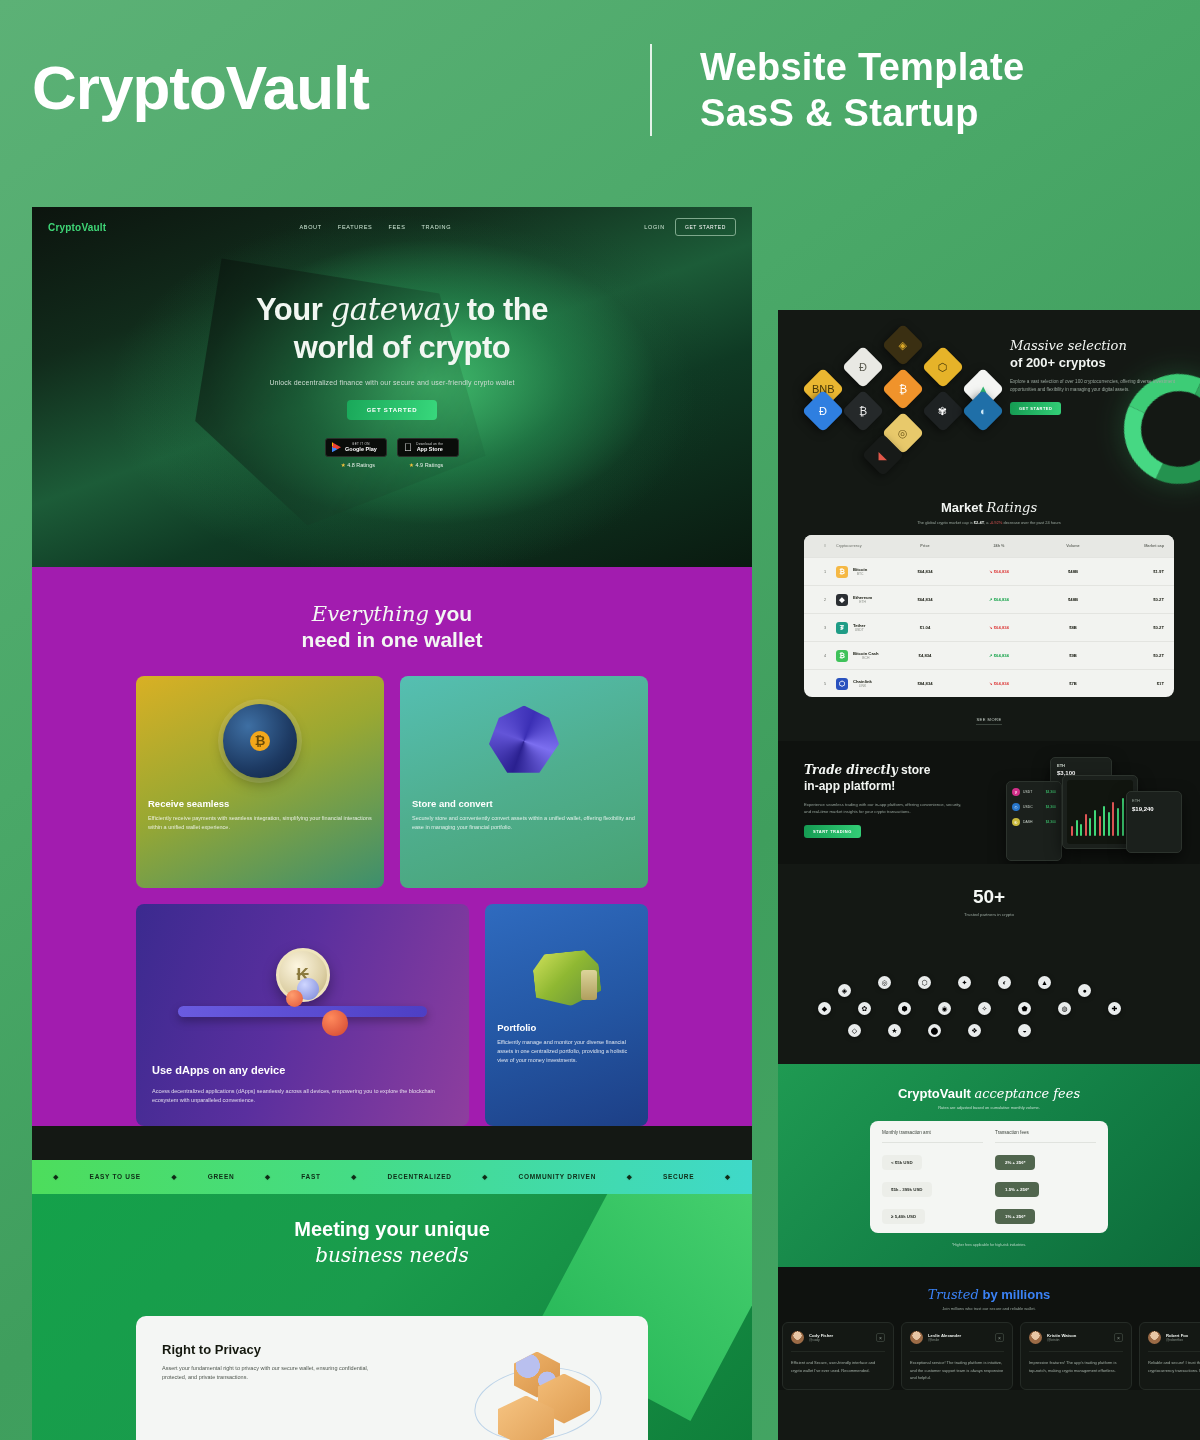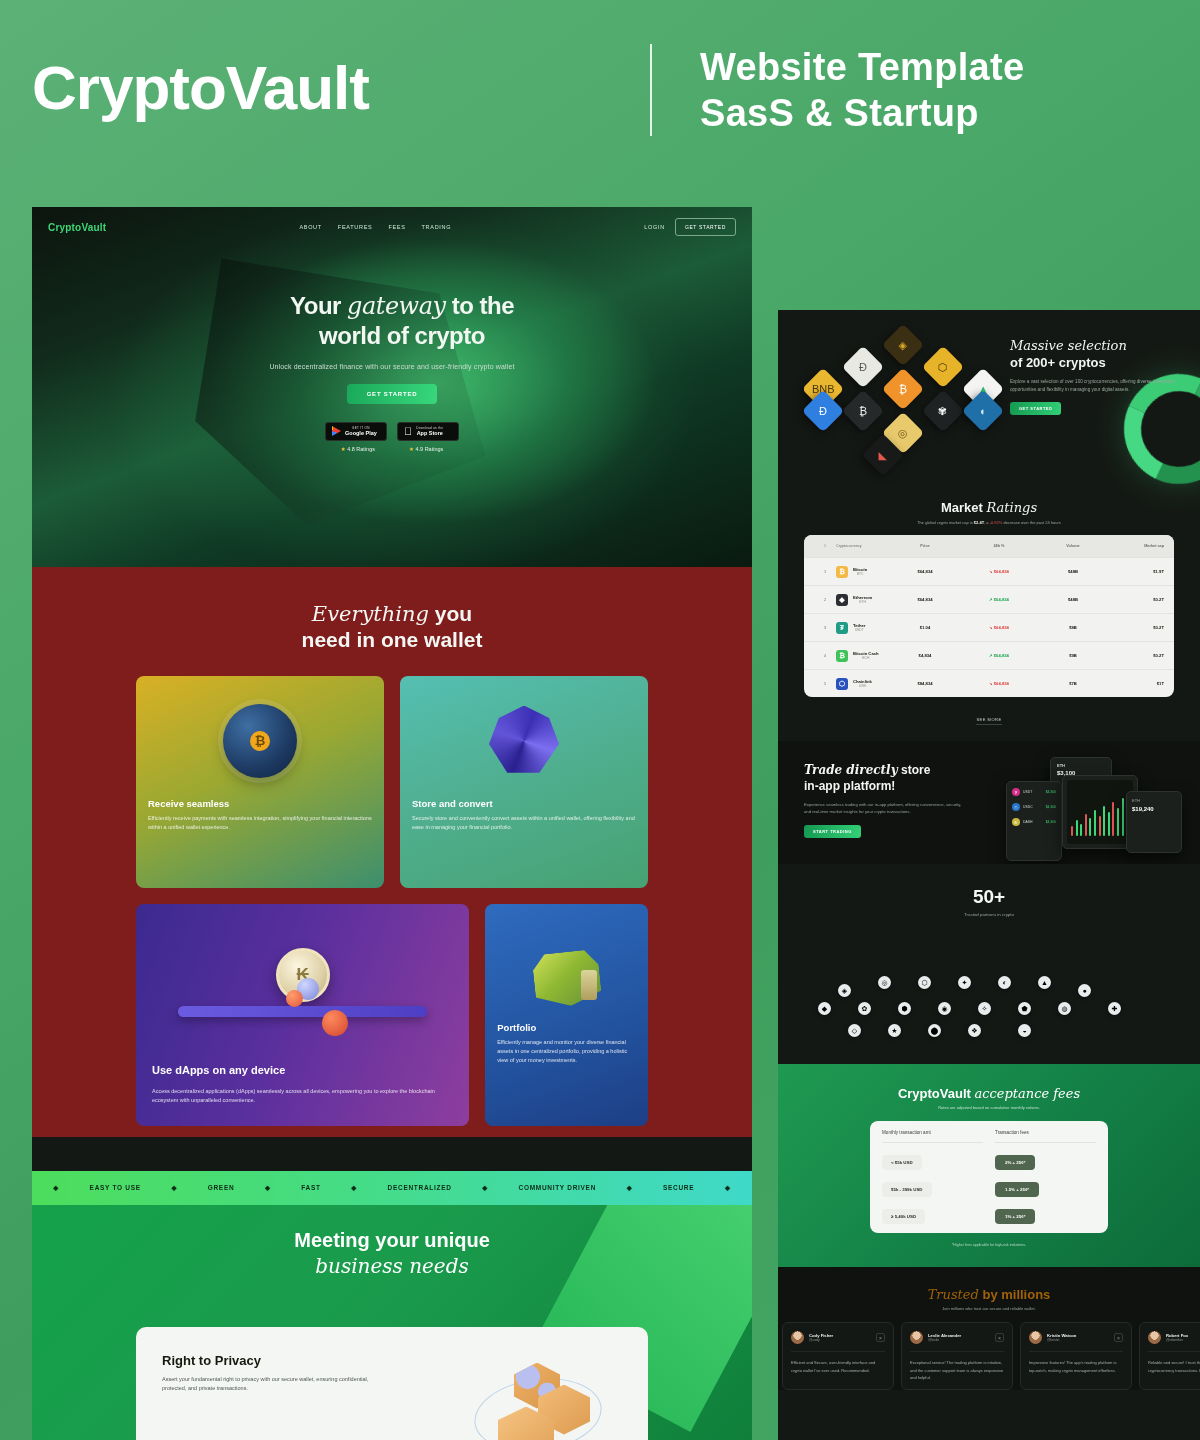--- a/index.html
+++ b/index.html
@@ -51,21 +51,21 @@
   .nav-logo { font-size:10px; font-weight:700; color:#3fd677; letter-spacing:.2px; }
   .nav-center { flex:1; display:flex; justify-content:center; gap:16px; }
   .nav-center span { font-size:5.5px; color:#cfe7d6; letter-spacing:.7px; }
   .nav-right { display:flex; align-items:center; gap:10px; }
   .nav-login { font-size:5.5px; color:#cfe7d6; letter-spacing:.7px; }
   .nav-cta {
     font-size:5px; color:#fff; letter-spacing:.6px; padding:5px 9px;
     border:1px solid #7ea88c; border-radius:3px;
   }
   .hero-inner { position:relative; z-index:3; text-align:center; padding-top:44px; }
-  .hero-h1 { font-size:24px; font-weight:700; color:#f2f7f2; line-height:1.22; letter-spacing:-.5px;margin-left:20px; }
+  .hero-h1 { font-size:31px; font-weight:700; color:#f2f7f2; line-height:1.22; letter-spacing:-.5px;margin-left:20px; }
   .hero-h1 .serif { font-weight:400; }
   .hero-sub { margin-top:12px; font-size:7px; color:#cddcd2; letter-spacing:.15px; }
   .hero-btn {
     display:inline-block; margin-top:14px; padding:7px 20px; border-radius:4px;
     background:linear-gradient(100deg,#1aa85a,#38d87c); color:#fff;
     font-size:6px; font-weight:700; letter-spacing:.8px;
   }
   .stores { margin-top:18px; display:flex; justify-content:center; gap:10px; }
   .store {
     width:62px; height:19px; border-radius:3px; background:#0a0d0a;
@@ -75,21 +75,21 @@
       conic-gradient(from 200deg at 0% 50%, #34a853 0 25%, #fbbc04 0 50%, #ea4335 0 75%, #4285f4 0 100%);
       clip-path:polygon(0 0,100% 50%,0 100%); }
   .store .a { font-size:11px; color:#fff; line-height:1; }
   .store-txt b { display:block; font-size:5.5px; color:#fff; line-height:1.1; }
   .store-txt i { display:block; font-size:3px; color:#d8d8d8; font-style:normal; letter-spacing:.3px; }
   .ratings { margin-top:5px; display:flex; justify-content:center; gap:34px; }
   .ratings span { font-size:5.5px; color:#e6efe8; }
   .ratings em { color:#f4c33c; font-style:normal; }
 
   
-  .features { padding:34px 0 11px; background:#7f1d1d; }
+  .features { padding:34px 0 0; background:#a21caf; }
   .feat-h2 { text-align:center; font-size:21px; font-weight:700; color:#f3f7f3; line-height:1.25; }
   .feat-h2 .serif { font-weight:400; }
   .cards { display:flex; gap:16px; padding:22px 104px 0; }
   .card { flex:1; height:212px; border-radius:8px; position:relative; overflow:hidden; padding:12px; }
   .card.c1 { background:linear-gradient(150deg,#d9a0a8,#9d8fc0 45%,#4a7fa8 100%); }
   .card.c2 { background:linear-gradient(155deg,#d9b024,#9aa832 45%,#3c8f6e 100%); }
   .card.c3 { background:linear-gradient(160deg,#55bfb2,#4fae8e 50%,#47a272 100%); }
   .card .art { position:absolute; left:0; right:0; top:6px; height:118px; }
   .blob { position:absolute; left:50%; top:50%; transform:translate(-50%,-50%); }
   .b1 { width:96px; height:62px; border-radius:50%;
@@ -248,21 +248,21 @@
   .fcol { flex:1; text-align:left; }
   .fhdr { font-size:4.6px; color:#3b423a; padding-bottom:7px; border-bottom:1px solid #e0e3de; }
   .fcell { margin-top:7px; }
   .fchip-l { display:inline-block; padding:5px 9px; border-radius:4px; background:#eceee9;
              font-size:4.4px; color:#2a2f28; font-weight:700; }
   .fchip-r { display:inline-block; padding:5px 10px; border-radius:4px; background:#51664e;
              font-size:4.4px; color:#fff; font-weight:700; }
   .fnote { margin-top:10px; font-size:3.6px; color:rgba(255,255,255,.65); }
 
   .testi { background:#0f120f; padding:20px 0 0; text-align:center; }
-  .testi h2 { font-size:13px; font-weight:700; color:#a16207; }
+  .testi h2 { font-size:13px; font-weight:700; color:#3b82f6; }
   .testi h2 .serif { font-weight:400; }
   .testi .tsub { margin-top:4px; font-size:4px; color:#97a49c; }
   .tcards { margin-top:11px; display:flex; gap:7px; padding:0 4px; }
   .tcard { width:112px; flex:none; background:#141814; border:1px solid #252b26; border-radius:6px; padding:8px; text-align:left; }
   .thead2 { display:flex; align-items:center; gap:5px; }
   .tav { width:13px;height:13px;border-radius:50%; background:#caa98a; flex:none;
          background:radial-gradient(circle at 50% 35%, #e7c6a5 0 38%, #9c6b46 39%); }
   .tname { flex:1; }
   .tname b { display:block; font-size:4.2px; color:#eef2ee; }
   .tname i { display:block; font-size:3.4px; color:#8b968d; font-style:normal; }

